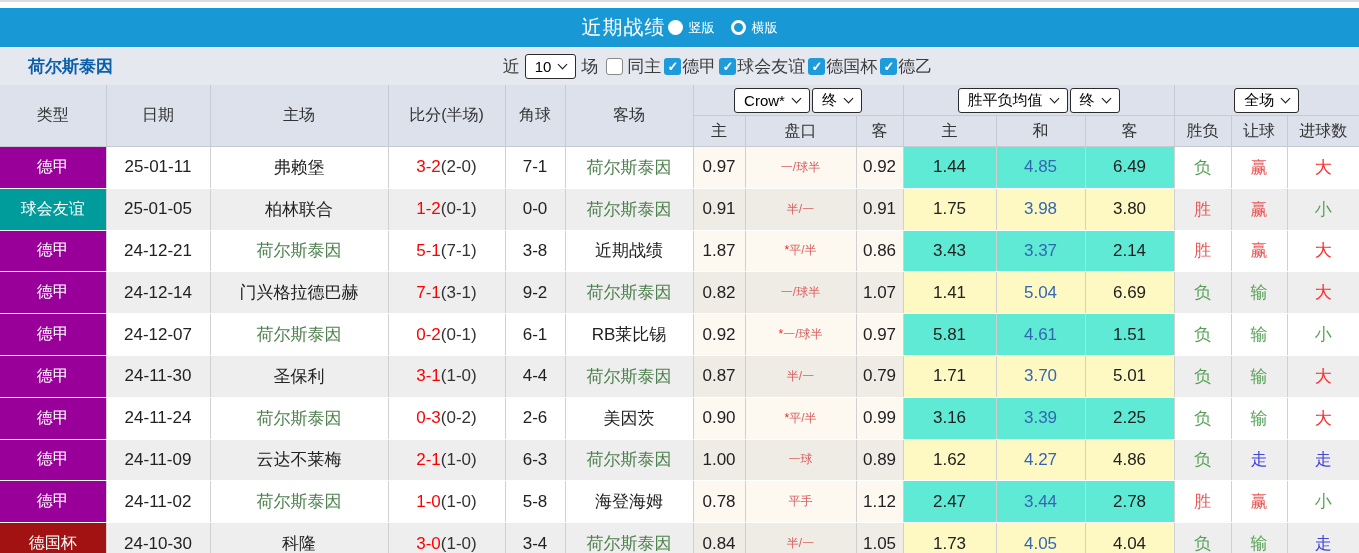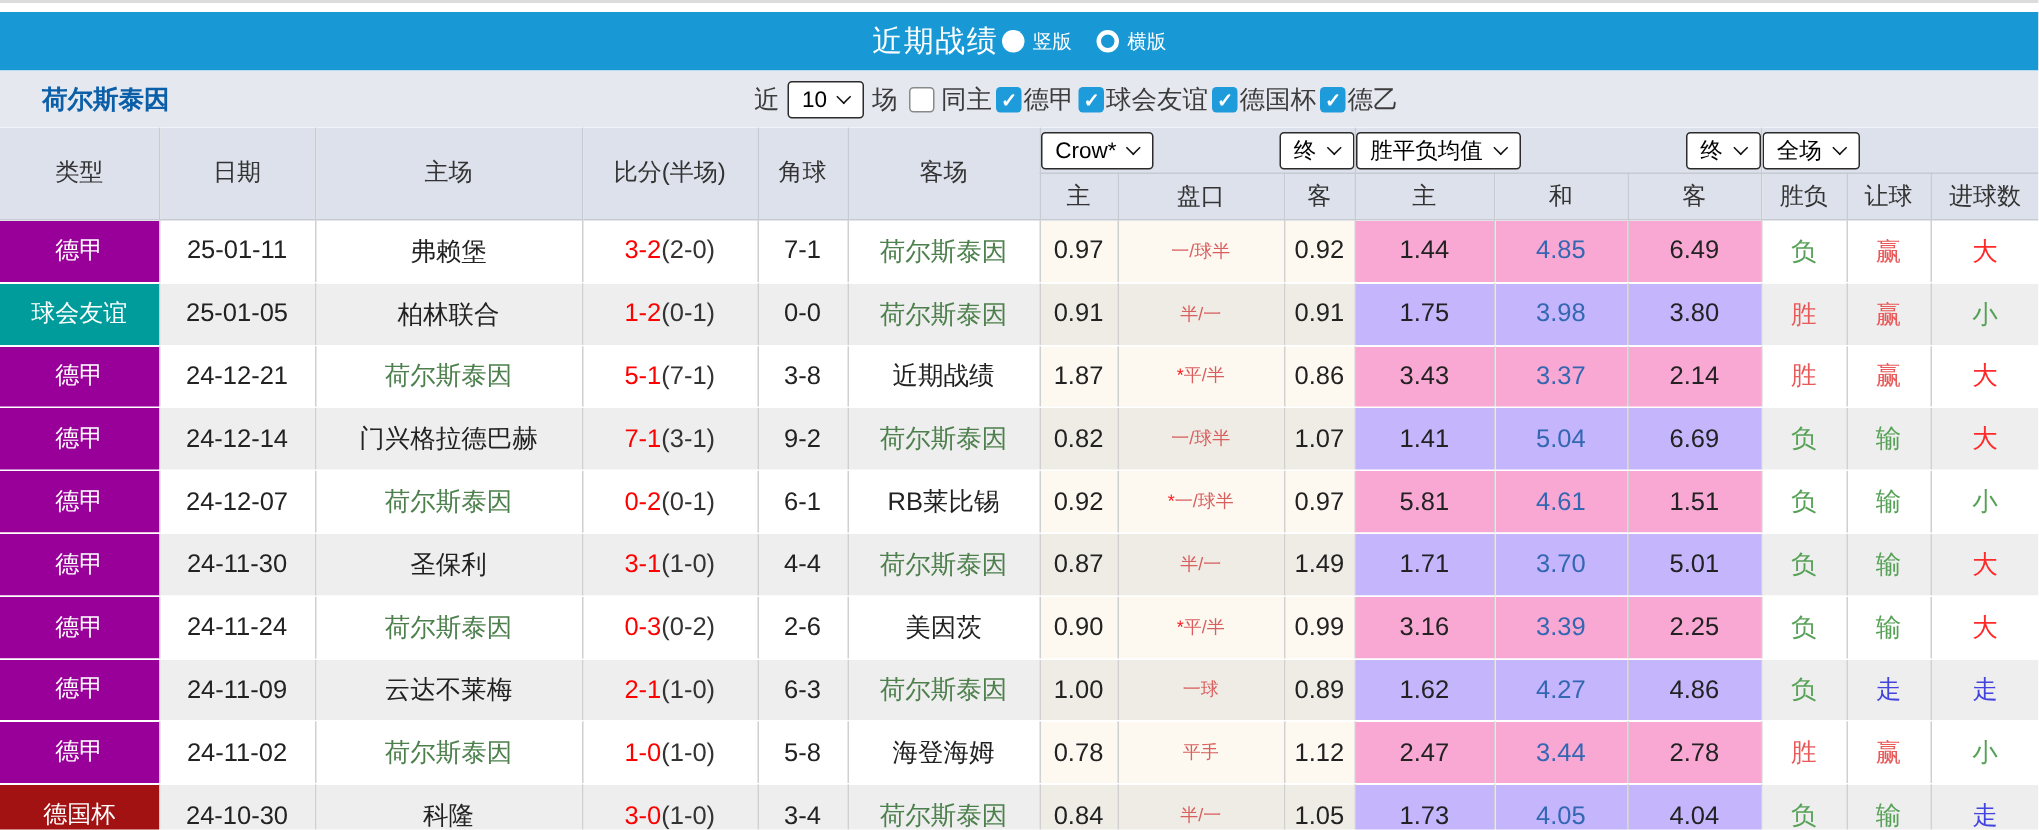--- a/index.html
+++ b/index.html
@@ -21,29 +21,29 @@
   .cb{width:17px;height:17px;border-radius:3px;display:inline-flex;align-items:center;justify-content:center;box-sizing:border-box;font-size:13px;font-weight:bold;vertical-align:middle}
   .cb.checked{background:#1E9BDB;color:#fff}
   .cb.unchecked{background:#fff;border:1px solid #8A8A8A}
   .cb-item{display:inline-flex;align-items:center;margin-left:3px}
   .cb-label{margin-left:1px}
   .same-home{margin-left:8px;display:inline-flex;align-items:center}
   .same-home .cb{margin-right:4px}
   table{border-collapse:collapse;table-layout:fixed;width:1359px}
   thead th{background:#DDE1EB;font-weight:normal;font-size:16px;color:#333;border-right:1px solid #C6CAD2;border-bottom:1px solid #C6CAD2;height:30px;padding:0;overflow:hidden}
   thead th:last-child{border-right:none}
-  .th-sels{display:flex;align-items:center;justify-content:space-between;gap:2px}
+  .th-sels{display:flex;align-items:center;justify-content:center;gap:2px}
   tbody td{height:40.8px;text-align:center;font-size:17px;color:#222;border-right:1px solid #D0D0D0;border-bottom:1px solid #fff;padding:0;overflow:hidden}
   tbody td:last-child{border-right:none}
   tr.odd td{background:#fff}
   tr.even td{background:#EEEEEE}
   tr.odd td.crow{background:#FDF8F0}
   tr.even td.crow{background:#EFECE5}
-  tr.odd td.avg{background:#f9a8d4}
-  tr.even td.avg{background:#c4b5fd}
+  tr.odd td.avg{background:#5eead4}
+  tr.even td.avg{background:#fef9c3}
   td.type{font-size:16px}
   td.lg-dejia{background:#990099 !important;color:#fff}
   td.lg-friendly{background:#009C9C !important;color:#fff}
   td.lg-cup{background:#A21212 !important;color:#fff}
   td.team.self{color:#4E804E}
   .ft{color:#FF0000}
   .ht{color:#333}
   td.handicap{color:#D95F5F;font-size:12px}
   .ast{color:#FF1A1A}
   td.draw{color:#3467B2}
@@ -259,21 +259,21 @@
       </tr>
       <tr class="even">
         <td class="type lg-dejia">德甲</td>
         <td class="date">24-11-30</td>
         <td class="team">圣保利</td>
         <td class="score"><span class="ft">3-1</span><span class="ht">(1-0)</span></td>
         <td class="corner">4-4</td>
         <td class="team self">荷尔斯泰因</td>
         <td class="crow num">0.87</td>
         <td class="crow handicap">半/一</td>
-        <td class="crow num">1.49</td>
+        <td class="crow num">0.79</td>
         <td class="avg num">1.71</td>
         <td class="avg draw num">3.70</td>
         <td class="avg num">5.01</td>
         <td class="res c-green">负</td>
         <td class="res c-green">输</td>
         <td class="res c-bigred">大</td>
       </tr>
       <tr class="odd">
         <td class="type lg-dejia">德甲</td>
         <td class="date">24-11-24</td>

